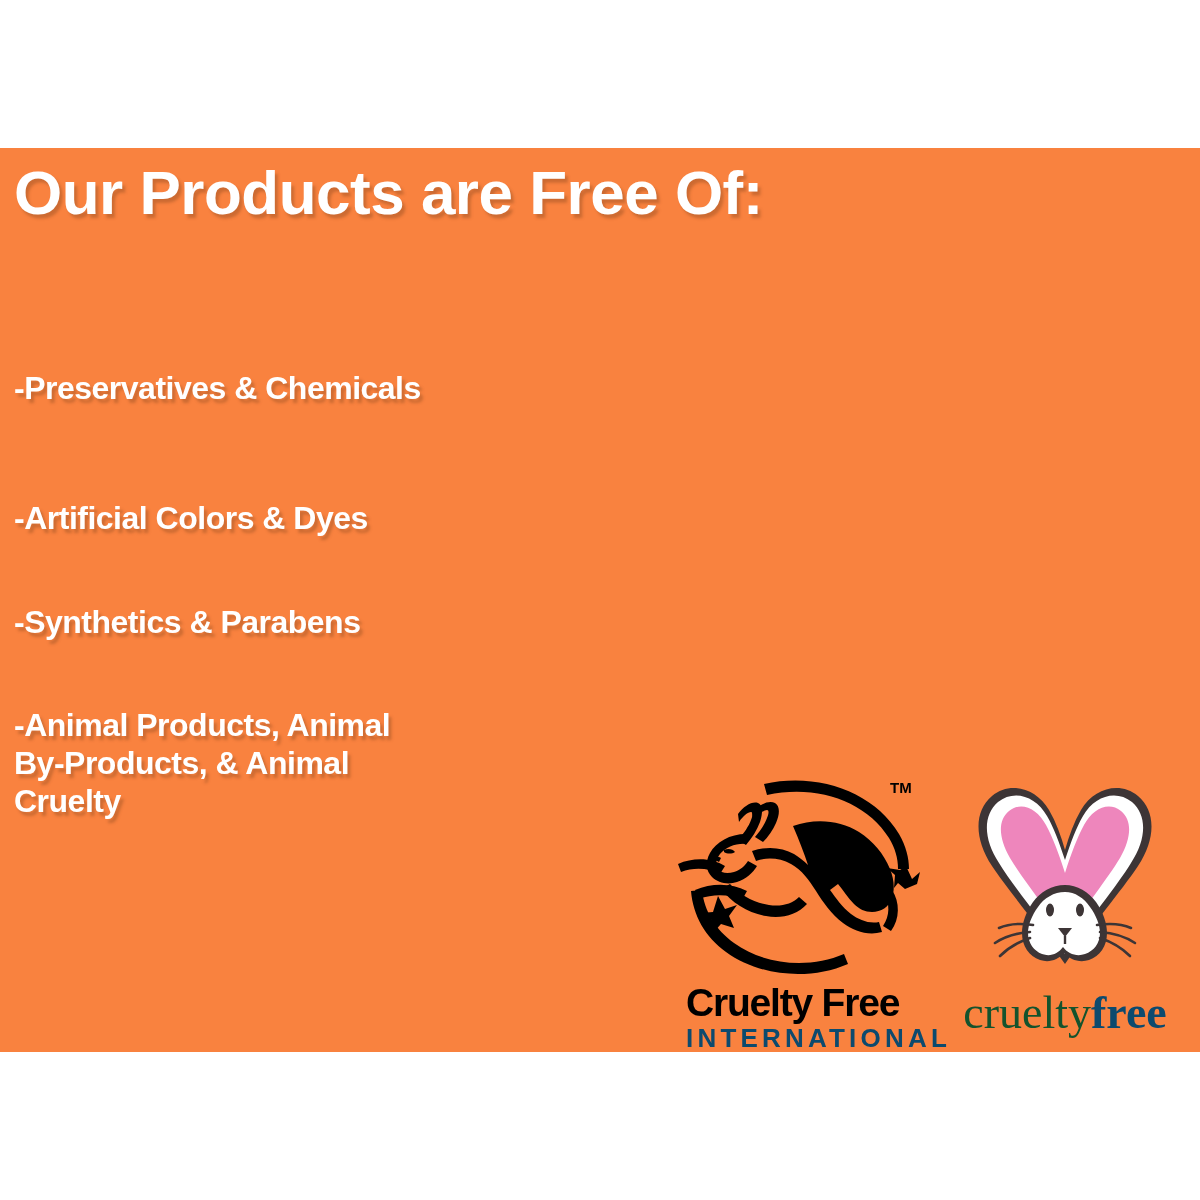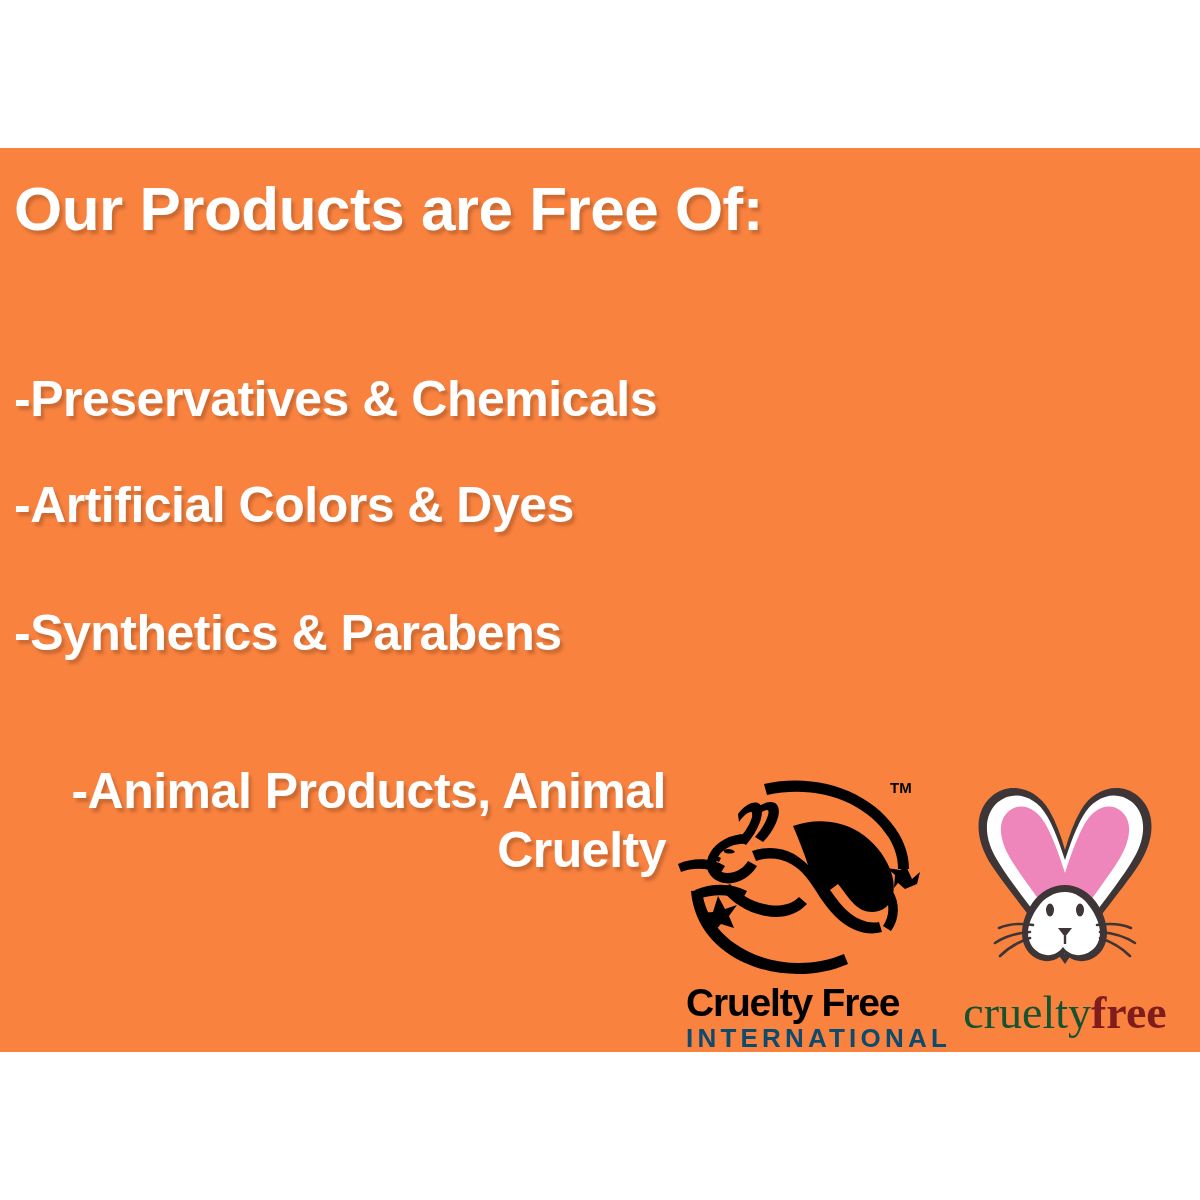--- a/index.html
+++ b/index.html
@@ -37,49 +37,49 @@
   #text-block {
     position: absolute;
     left: 14px;
     top: 0;
     width: 960px;
   }
 
   .headline {
     position: absolute;
     left: 0;
-    top: 28px;
+    top: 12px;
     font-size: 62px;
     font-weight: bold;
     color: #ffffff;
     letter-spacing: -0.5px;
     line-height: 1.05;
     text-shadow: 3px 4px 3px rgba(120, 62, 25, 0.35);
     white-space: nowrap;
   }
 
   .bullet {
     position: absolute;
     left: 0;
-    font-size: 50px;
+    font-size: 32px;
     font-weight: bold;
     color: #ffffff;
     letter-spacing: -0.5px;
     line-height: 1.18;
     text-shadow: 3px 4px 3px rgba(120, 62, 25, 0.35);
     white-space: nowrap;
   }
   .bullet.b1 { top: 222px; }
-  .bullet.b2 { top: 328px; }
+  .bullet.b2 { top: 352px; }
   .bullet.b3 { top: 456px; }
 
   .bullet.b4 {
-    top: 614px;
+    top: 559px;
     width: 652px;
-    text-align: right;
+    text-align: left;
     white-space: normal;
   }
   .bullet.b4 .ln { display: block; }
 
   
   #logos {
     position: absolute;
     left: 668px;
     top: 620px;
     width: 532px;
@@ -127,41 +127,42 @@
     left: 0;
     top: 222px;
     width: 270px;
     text-align: center;
     font-family: "Liberation Serif", serif;
     font-size: 46px;
     line-height: 1;
     white-space: nowrap;
   }
   .cf-cruelty { color: #14532d; }
-  .cf-free { color: #7f1d1d; font-weight: bold; }
+  .cf-free { color: #0c4a6e; font-weight: bold; }
 </style>
 </head>
 <body>
 
 <div id="canvas">
 
   <div id="poster">
 
     <div id="text-block">
 
       <div class="headline">Our Products are Free Of:</div>
 
       <div class="bullet b1">-Preservatives &amp; Chemicals</div>
 
       <div class="bullet b2">-Artificial Colors &amp; Dyes</div>
 
       <div class="bullet b3">-Synthetics &amp; Parabens</div>
 
       <div class="bullet b4">
         <span class="ln">-Animal Products, Animal</span>
+        <span class="ln">By-Products, &amp; Animal</span>
         <span class="ln">Cruelty</span>
       </div>
 
     </div>
 
     <div id="logos">
 
       <div class="logo" id="logo-cfi">
 
         <svg class="logo-mark" width="252" height="212" viewBox="0 0 252 212">

